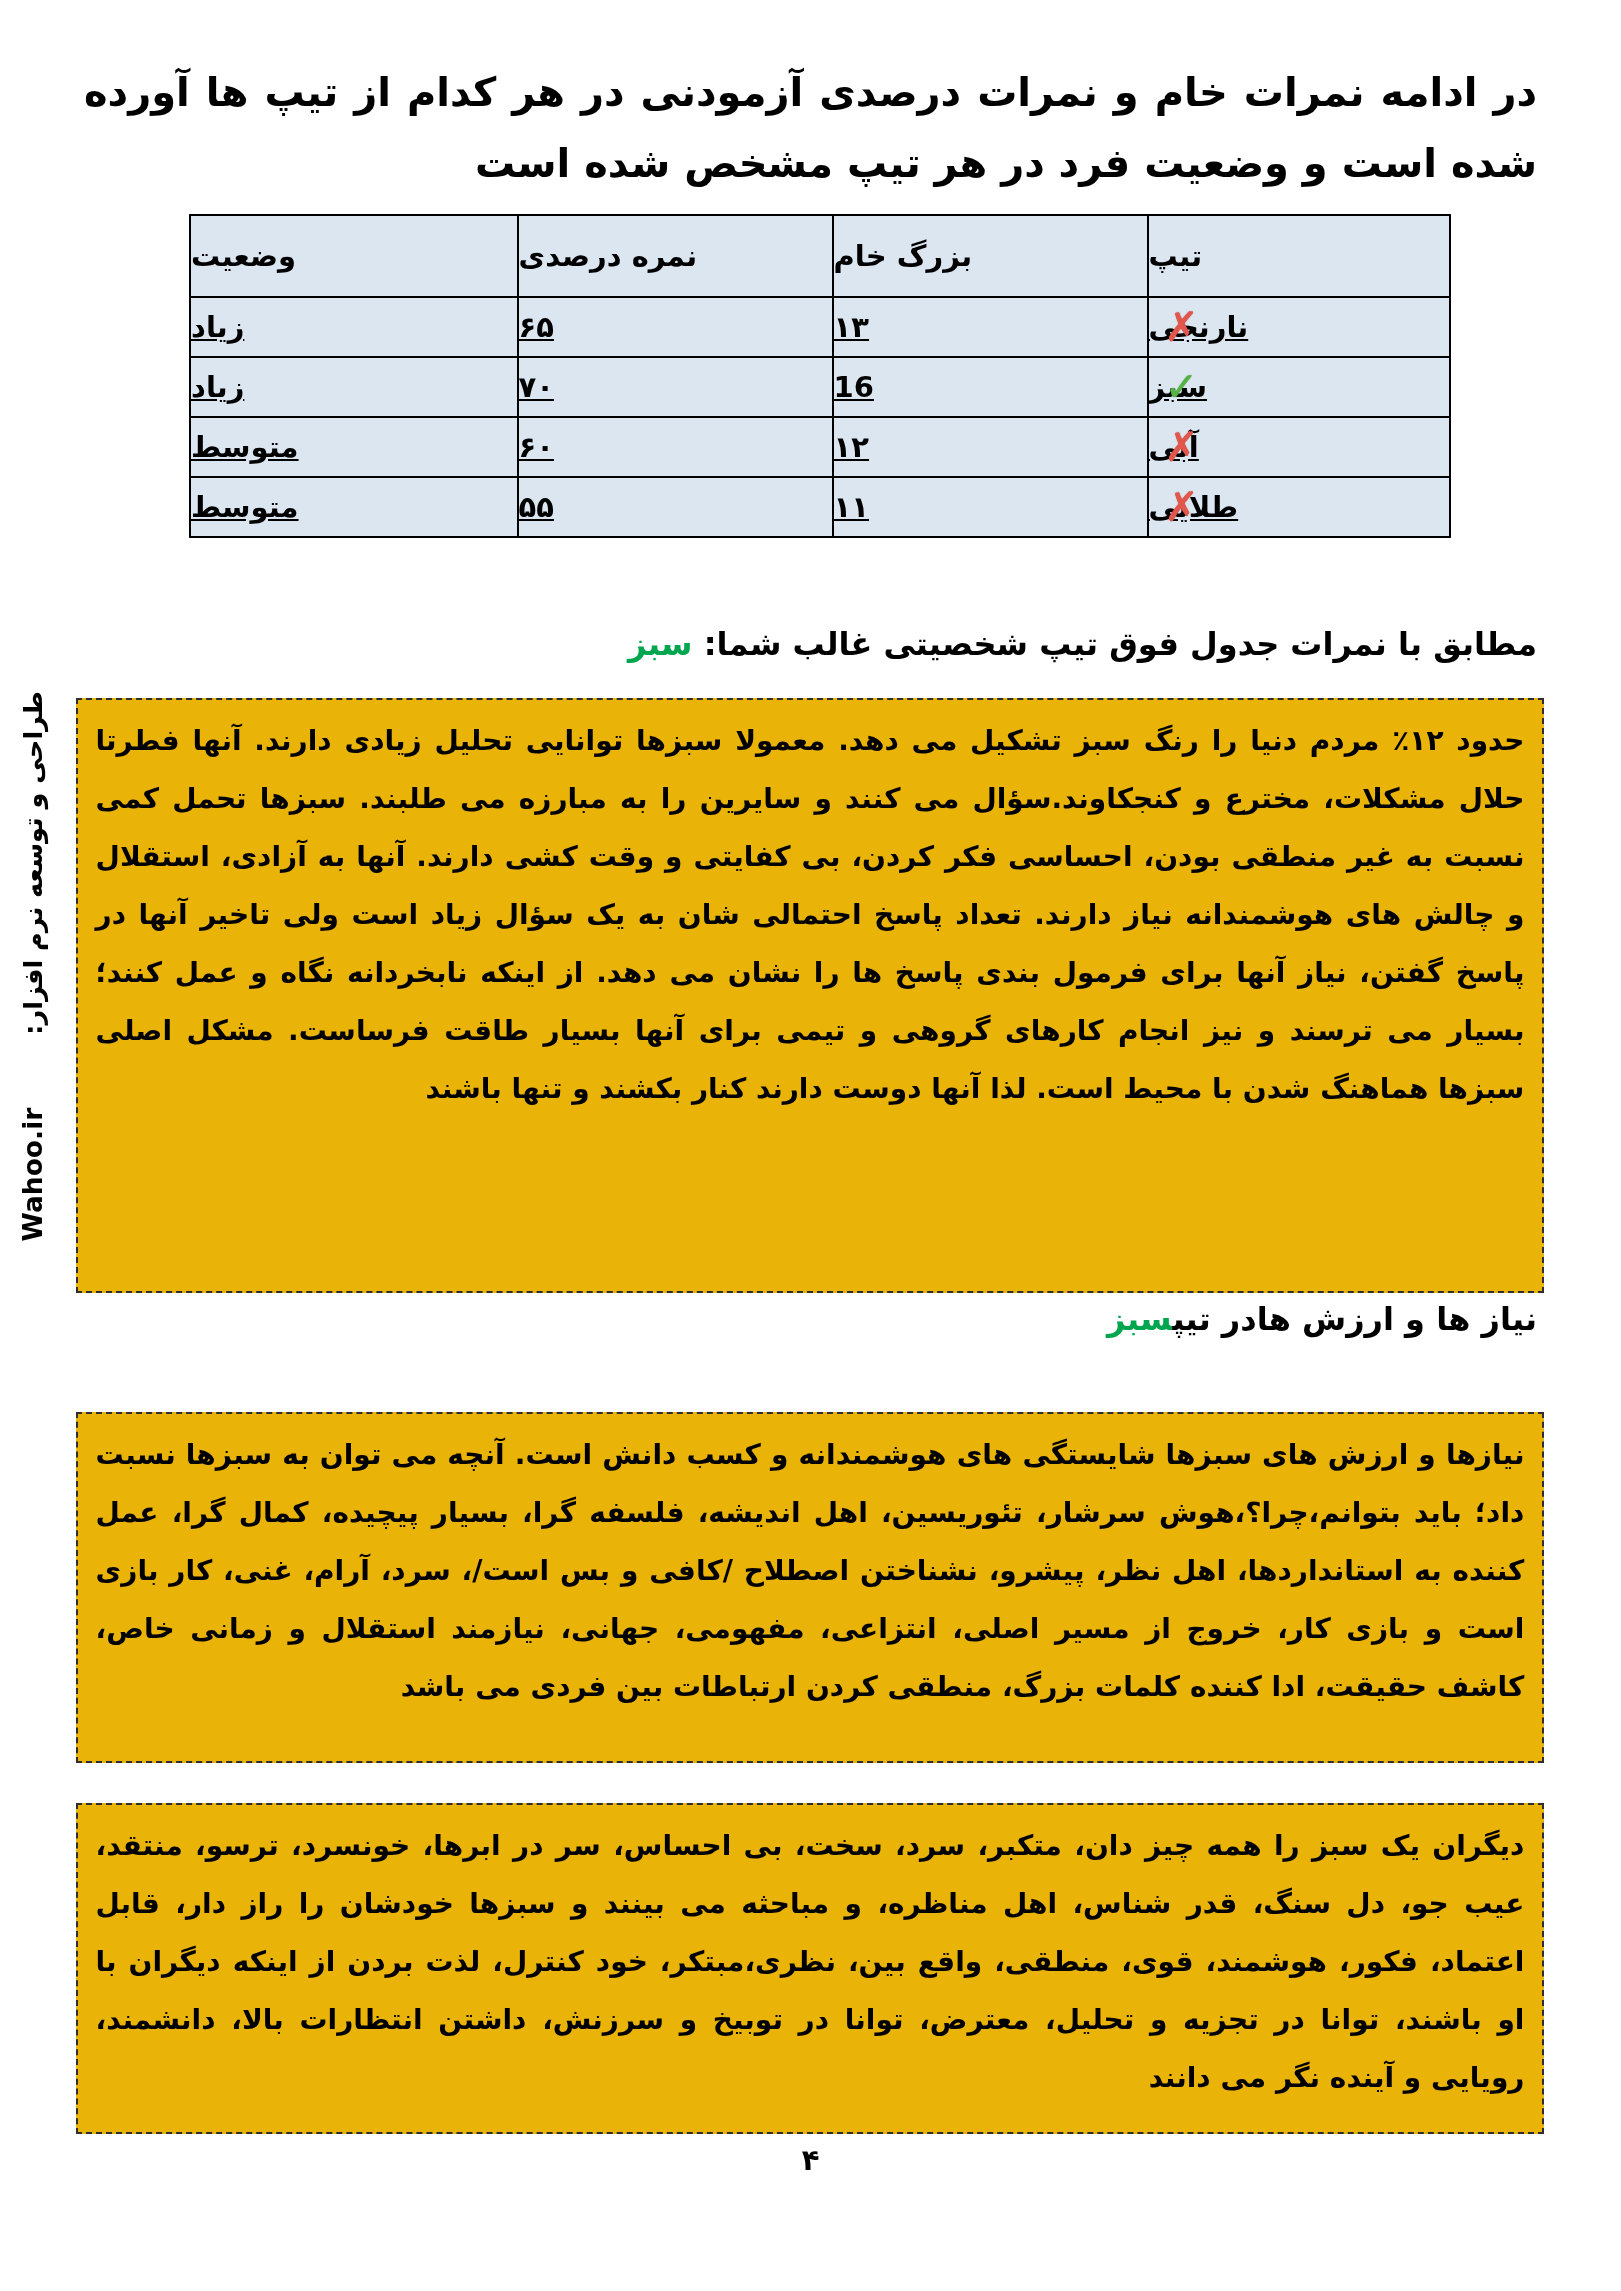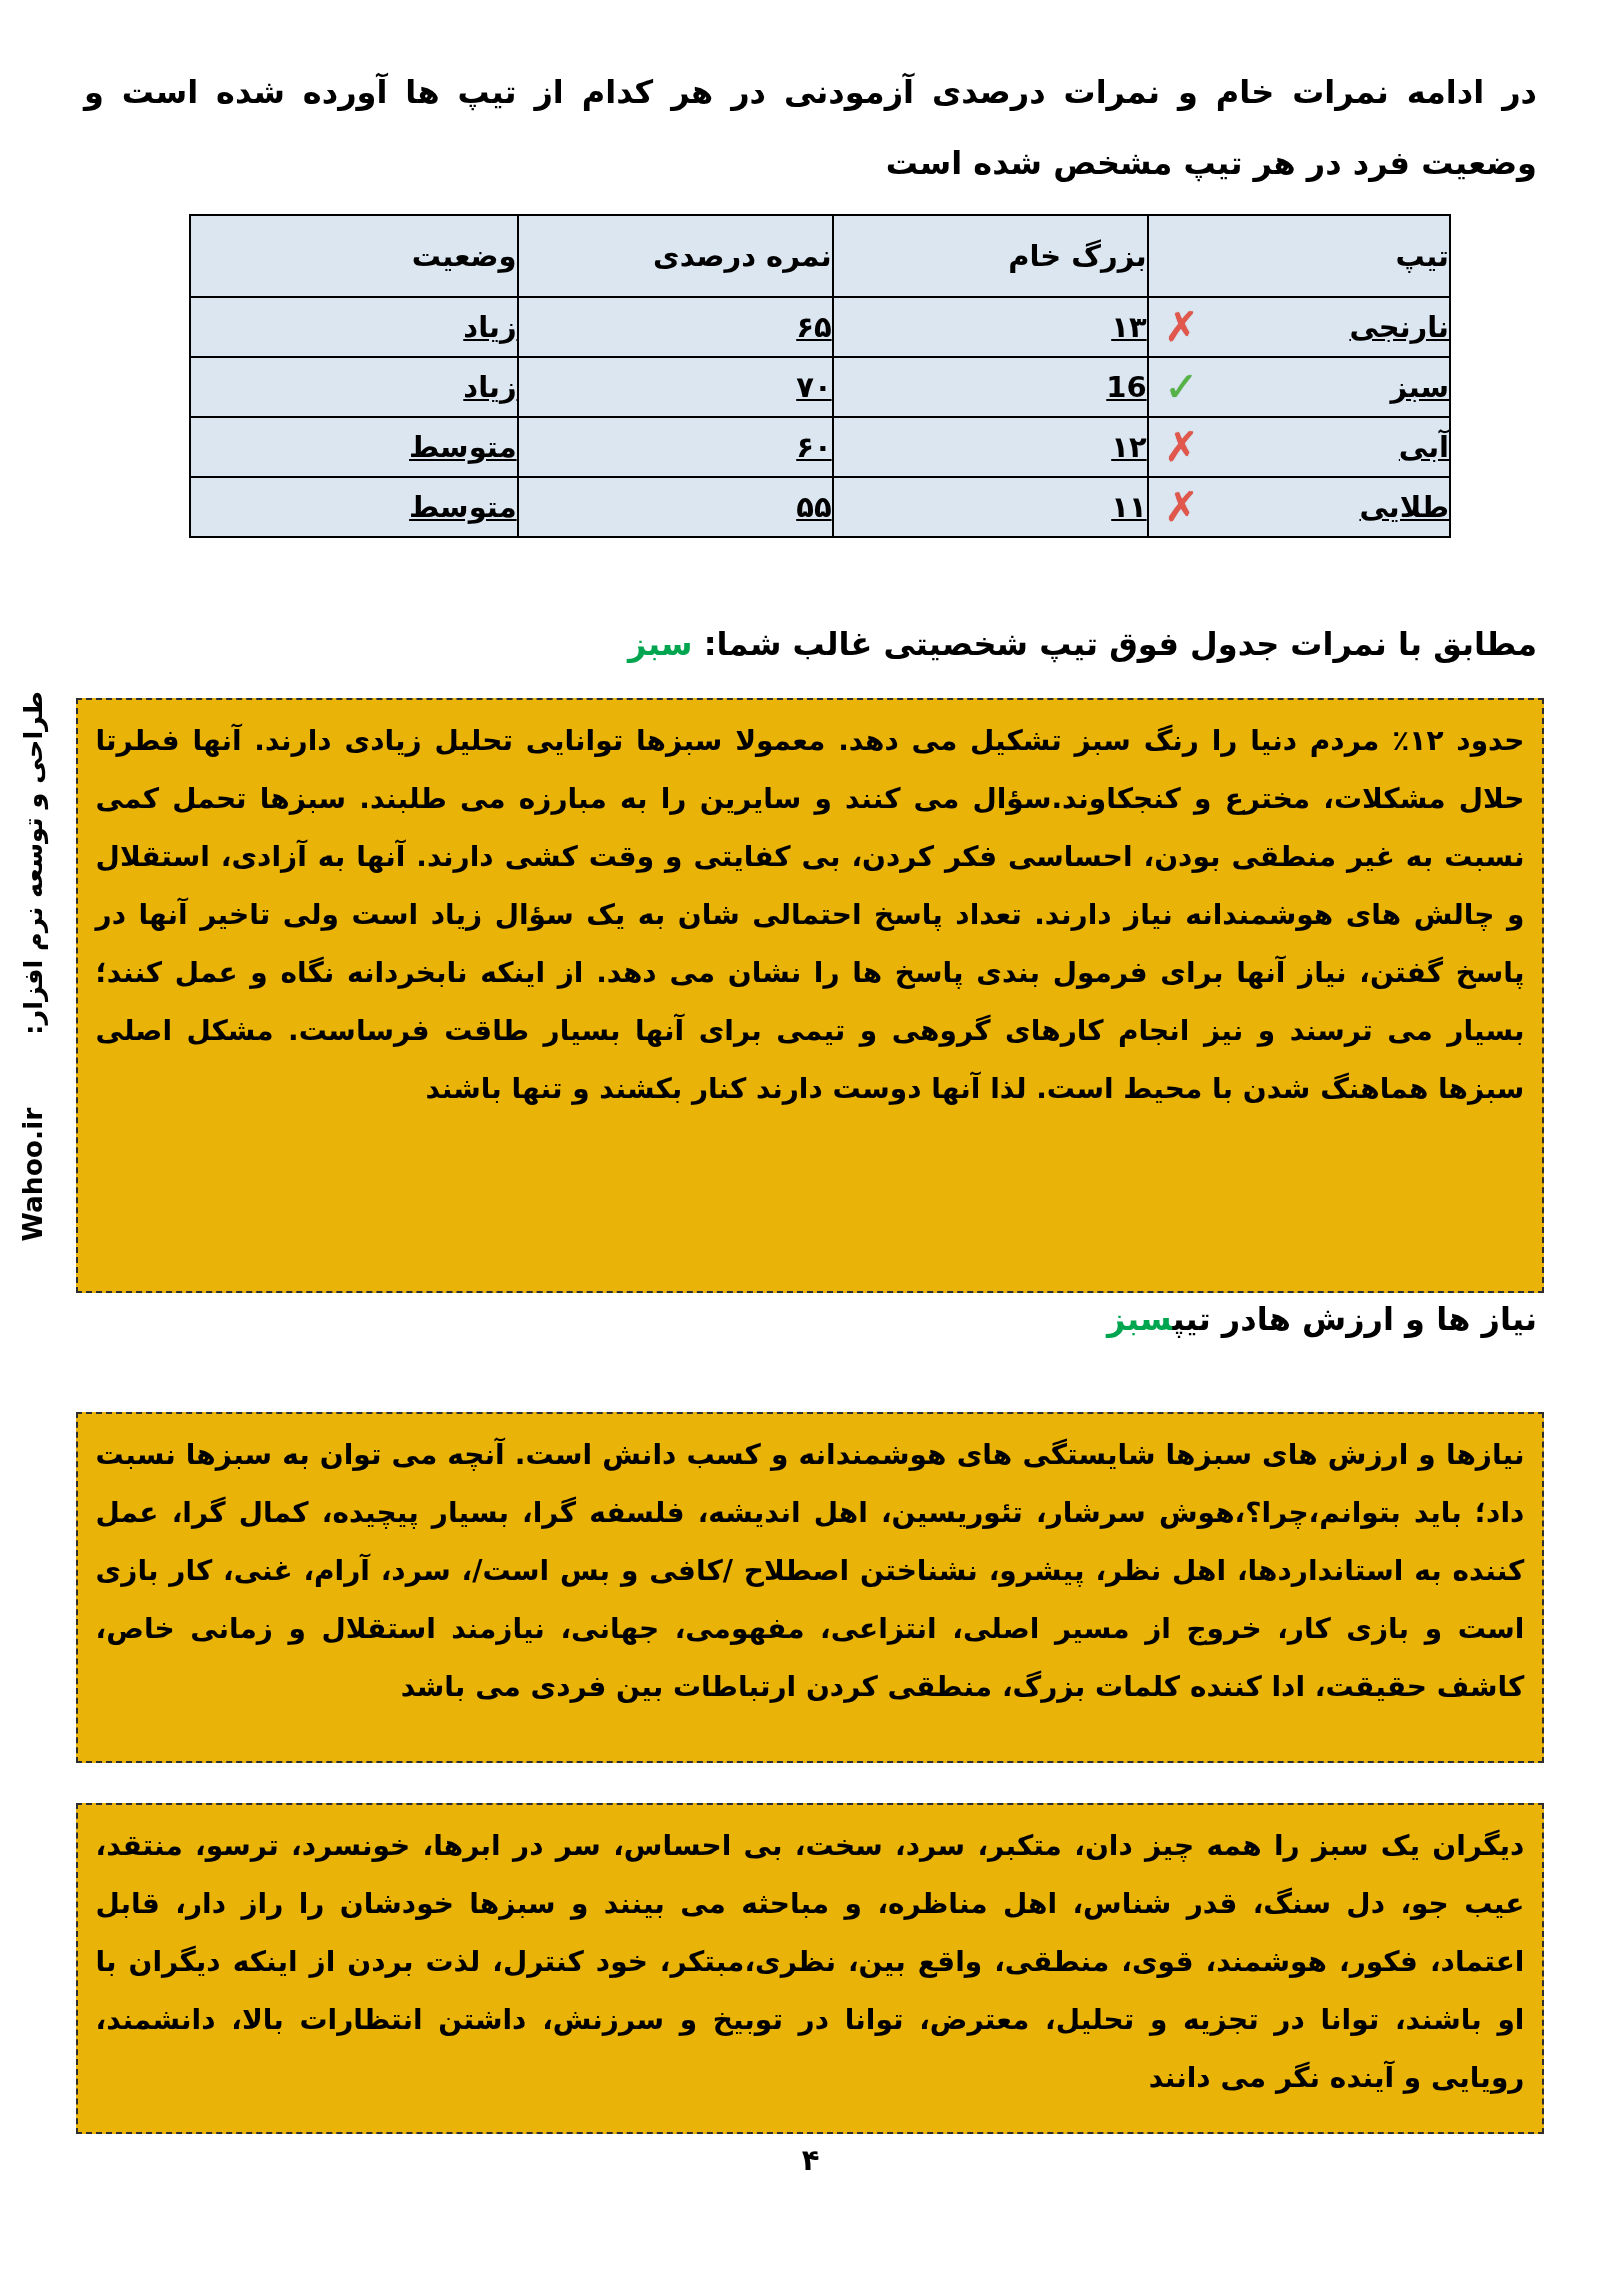--- a/index.html
+++ b/index.html
@@ -9,37 +9,37 @@
     font-family:"DejaVu Sans", sans-serif;
     color:#000;
     position:relative;
     overflow:hidden;
   }
   .page { position:absolute; inset:0; background:#fff; }
 
   
   .intro {
     position:absolute; top:57px; right:84px; left:84px;
-    font-size:32px; font-weight:bold;
+    font-size:40px; font-weight:bold;
     line-height:71px;
     text-align:justify;
     direction:rtl;
   }
 
   
   .score-table-wrap { position:absolute; top:214px; left:189px; width:1262px; }
   table.score-table {
     width:100%; border-collapse:collapse;
     direction:rtl;
     font-size:29px; font-weight:bold;
   }
   table.score-table th, table.score-table td {
     border:2.9px solid #000;
     background:#dce6f1;
-    text-align:right; vertical-align:middle;
+    text-align:left; vertical-align:middle;
   }
   table.score-table th { height:82px; }
   table.score-table td { height:60px;text-decoration:underline; }
   col.c-type { width:24%; } col.c-raw { width:25%; }
   col.c-pct { width:25%; } col.c-status { width:26%; }
   td.type-cell { position:relative; }
   .mark {
     position:absolute; left:15.7px; top:50%;
     transform:translateY(-50%);
     font-size:41px; line-height:1; font-weight:bold;

